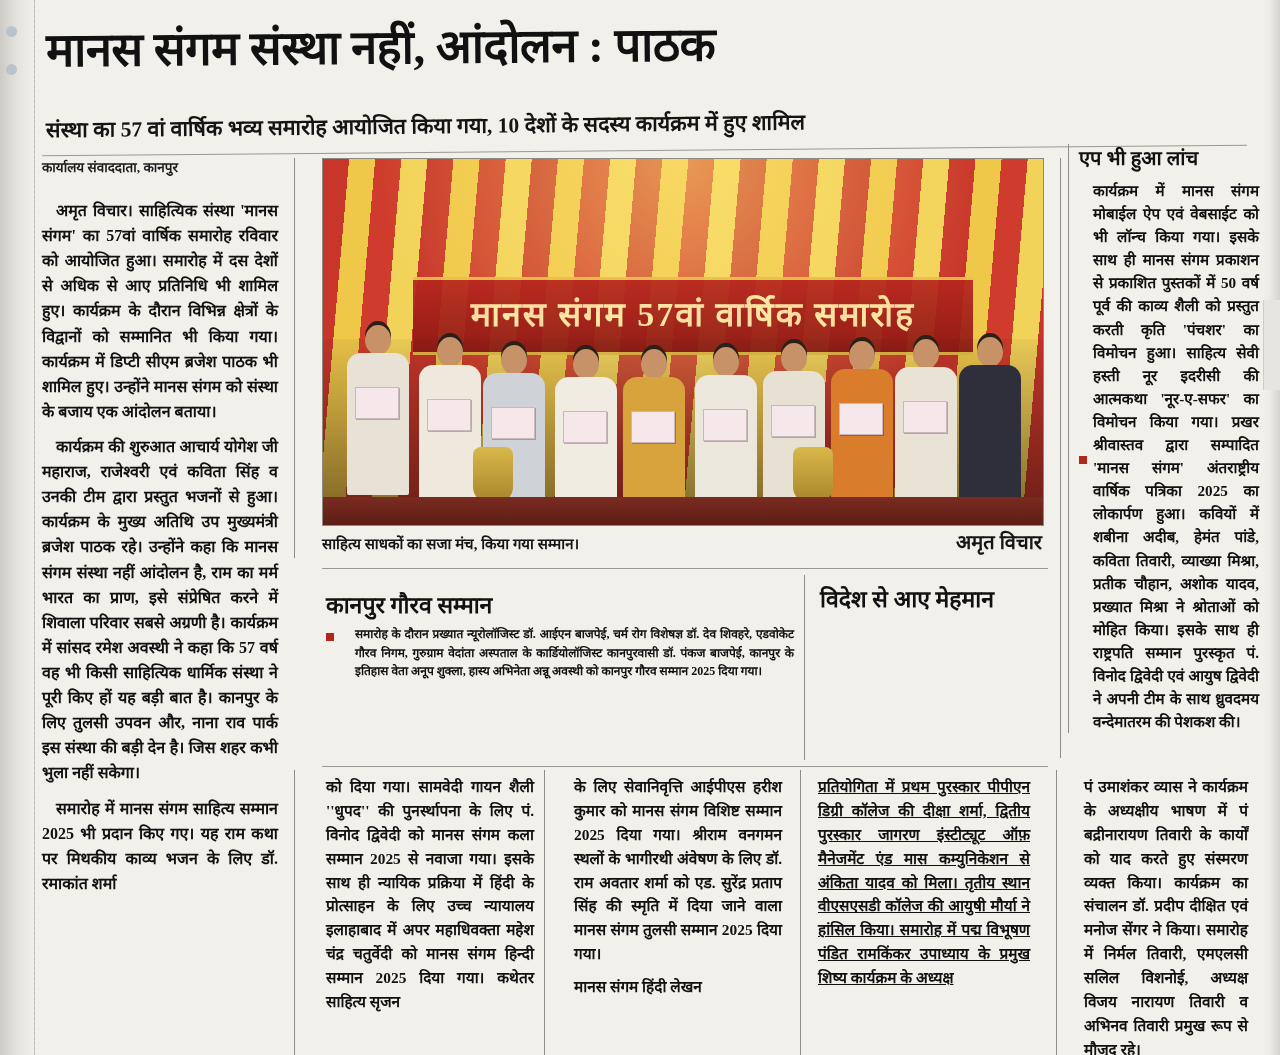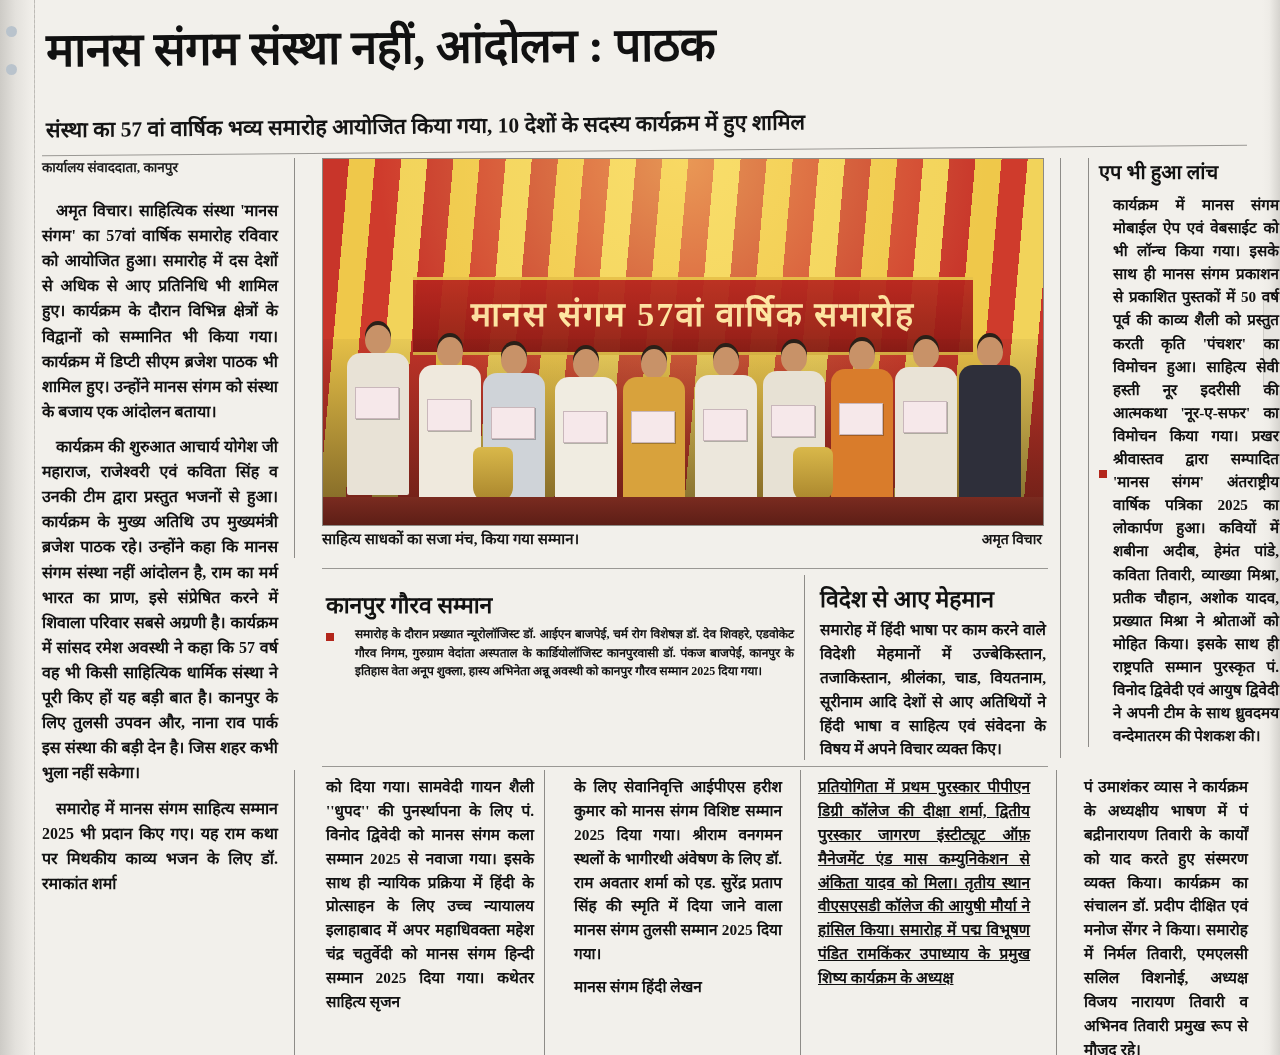--- a/index.html
+++ b/index.html
@@ -198,31 +198,30 @@
     top: 528px;
     width: 720px;
     display: flex;
     justify-content: space-between;
     align-items: baseline;
     font-family: "Liberation Serif", serif;
     font-size: 15px;
     font-weight: bold;
     color: #151515;
   }
-  .caption-credit { font-size: 14px; }
+  .caption-credit { font-size: 20px; }
 
   
   .rightbox {
     position: absolute;
     left: 1030px;
-    top: 158px;
+    top: 144px;
     width: 180px;
     border-left: 1px solid #8e8c88;
     padding-left: 10px;
-    margin-left: 20px;
   }
   .rightbox h3 {
     margin: 0 0 8px 0;
     font-family: "Liberation Serif", serif;
     font-size: 20px;
     color: #111;
   }
   .bullet-item {
     display: flex;
     gap: 6px;
@@ -446,21 +445,20 @@
     <div class="rule-mid"></div>
     <div class="vdiv1"></div>
 
     <div class="sec-head sec-kanpur">कानपुर गौरव सम्मान</div>
     <div class="kanpur-body">
       <span class="sq"></span>
       <span>समारोह के दौरान प्रख्यात न्यूरोलॉजिस्ट डॉ. आईएन बाजपेई, चर्म रोग विशेषज्ञ डॉ. देव शिवहरे, एडवोकेट गौरव निगम, गुरुग्राम वेदांता अस्पताल के कार्डियोलॉजिस्ट कानपुरवासी डॉ. पंकज बाजपेई, कानपुर के इतिहास वेता अनूप शुक्ला, हास्य अभिनेता अन्नू अवस्थी को कानपुर गौरव सम्मान 2025 दिया गया।</span>
     </div>
 
     <div class="sec-head sec-videsh">विदेश से आए मेहमान</div>
-    <div class="videsh-body">समारोह में हिंदी भाषा पर काम करने वाले विदेशी मेहमानों में उज्बेकिस्तान, तजाकिस्तान, श्रीलंका, चाड, वियतनाम, सूरीनाम आदि देशों से आए अतिथियों ने हिंदी भाषा व साहित्य एवं संवेदना के विषय में अपने विचार व्यक्त किए।</div>
 
     <div class="rule-low"></div>
 
     <div class="vdiv-b1"></div>
     <div class="vdiv-b2"></div>
     <div class="vdiv-b3"></div>
     <div class="vdiv-b4"></div>
 
     <div class="bcol bcol-2">
       <p>को दिया गया। सामवेदी गायन शैली ''धुपद'' की पुनर्स्थापना के लिए पं. विनोद द्विवेदी को मानस संगम कला सम्मान 2025 से नवाजा गया। इसके साथ ही न्यायिक प्रक्रिया में हिंदी के प्रोत्साहन के लिए उच्च न्यायालय इलाहाबाद में अपर महाधिवक्ता महेश चंद्र चतुर्वेदी को मानस संगम हिन्दी सम्मान 2025 दिया गया। कथेतर साहित्य सृजन</p>

